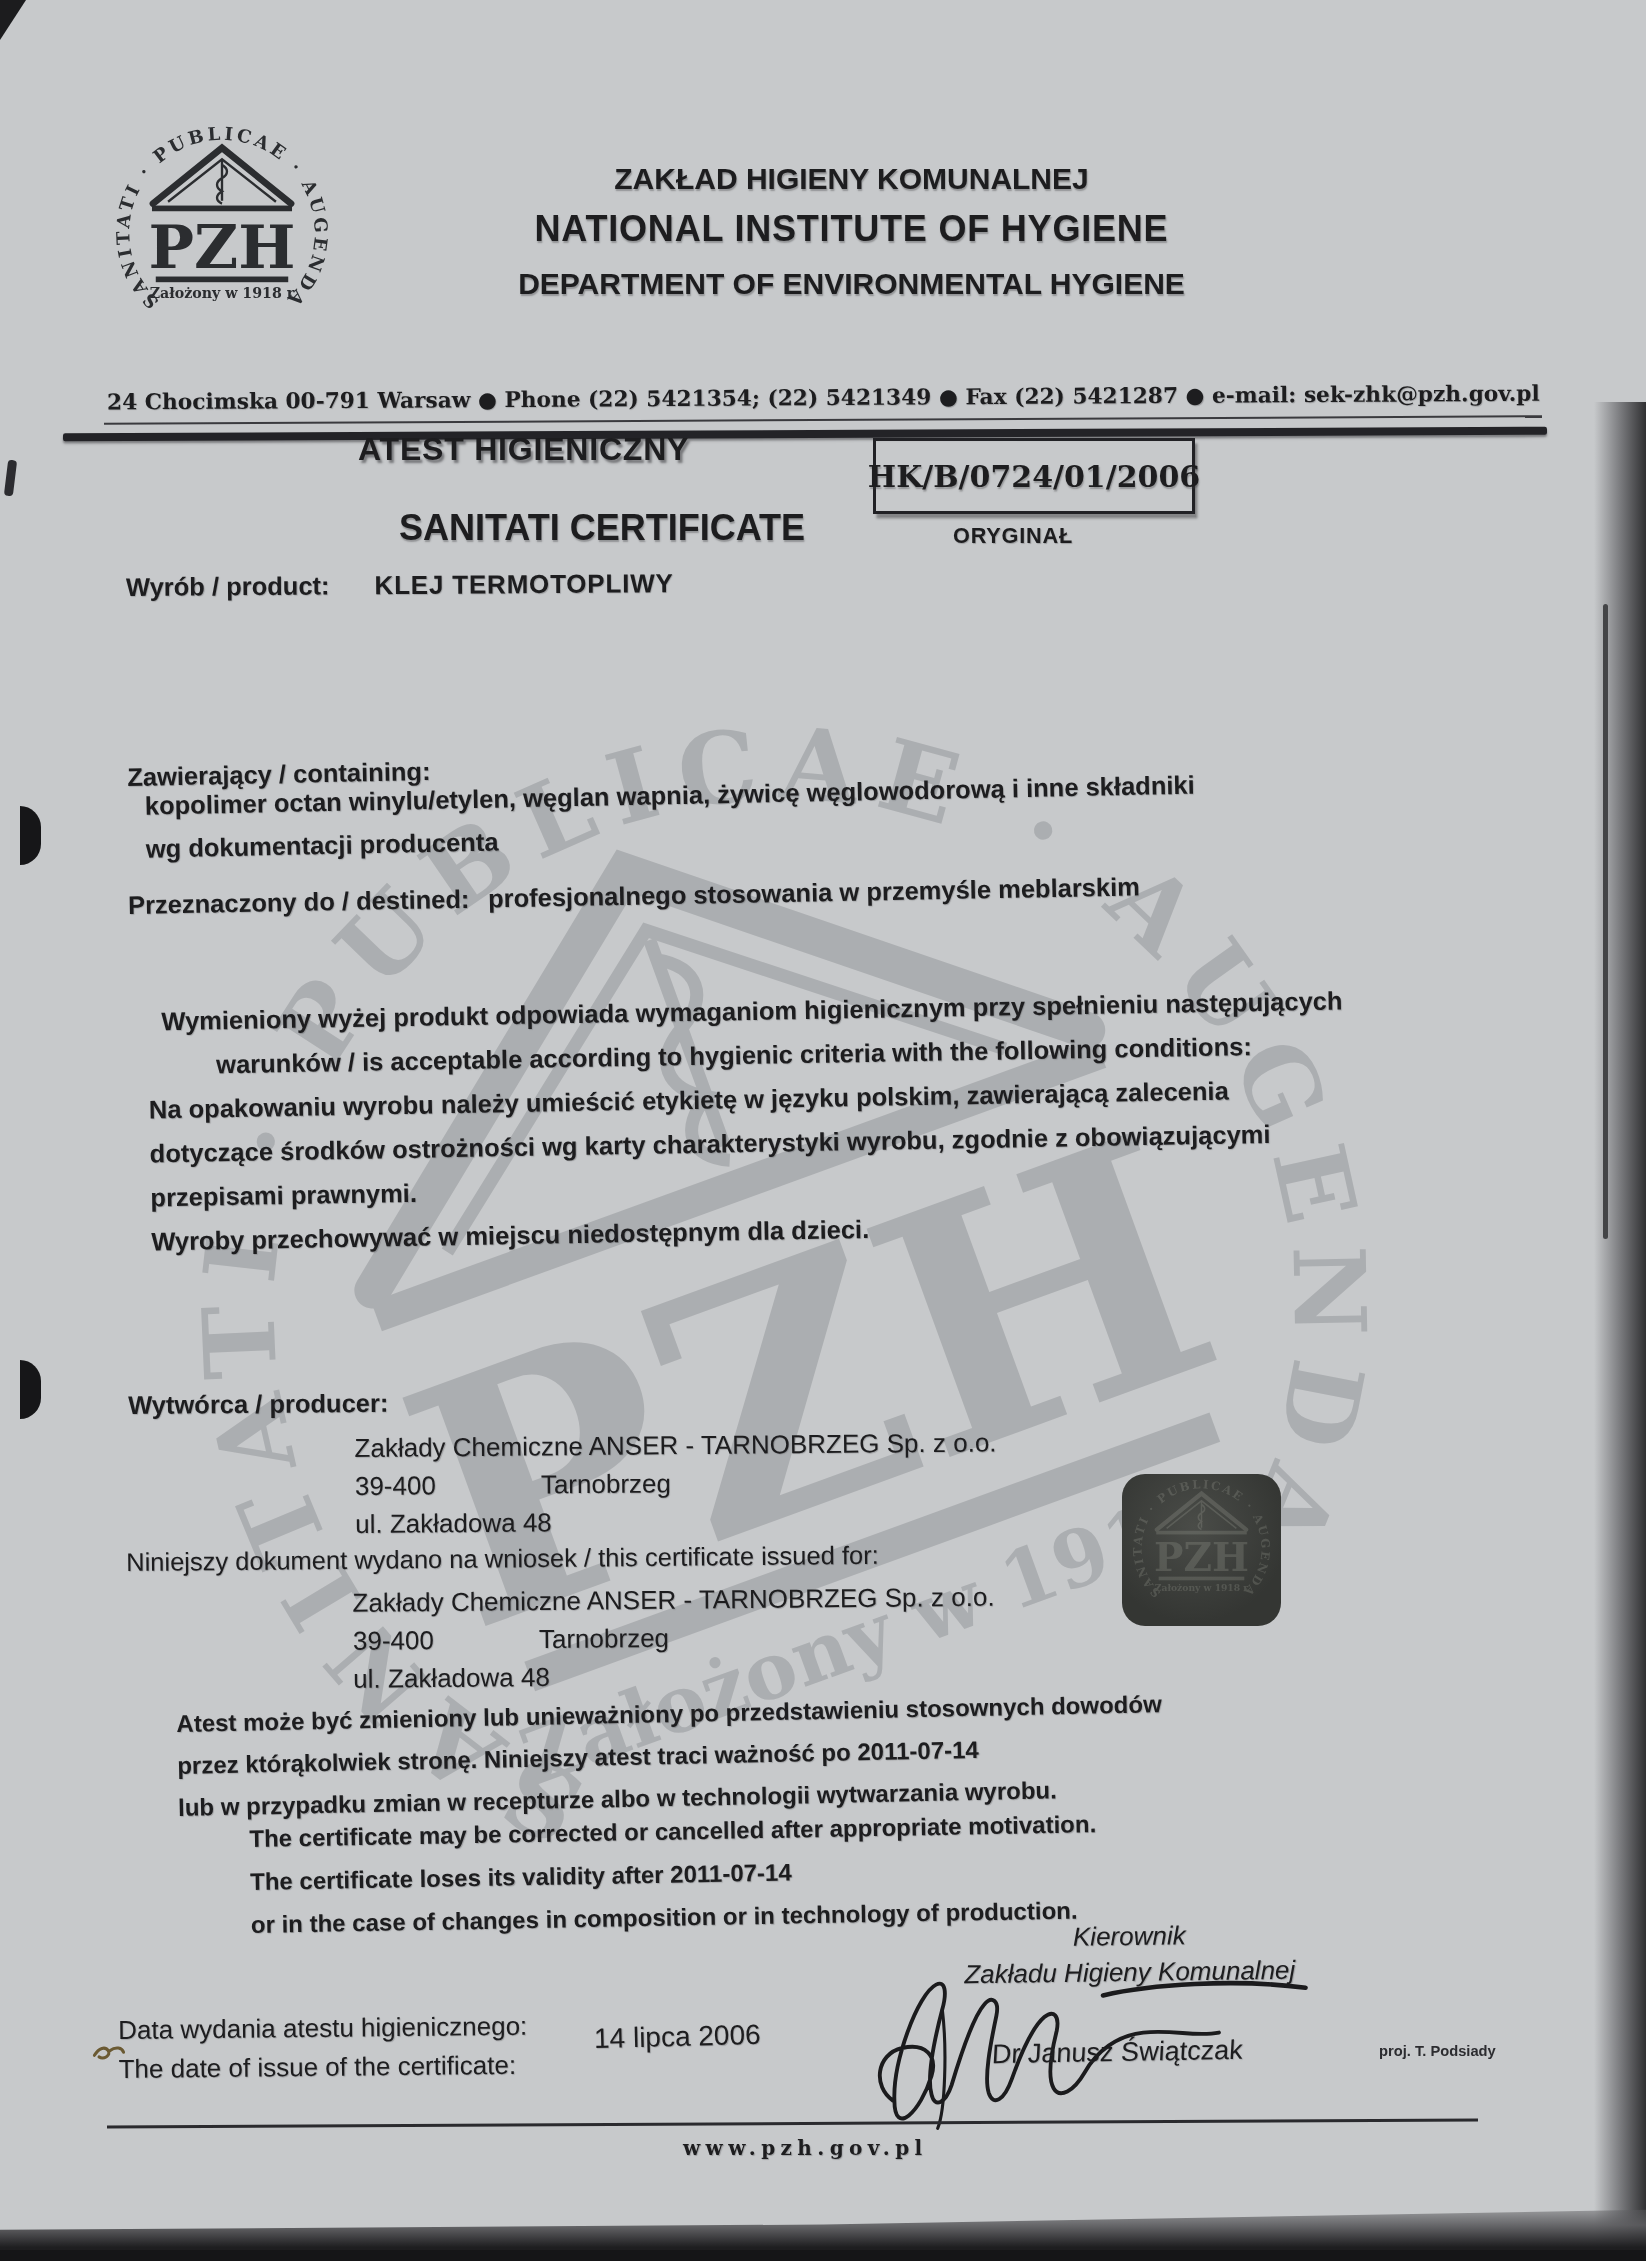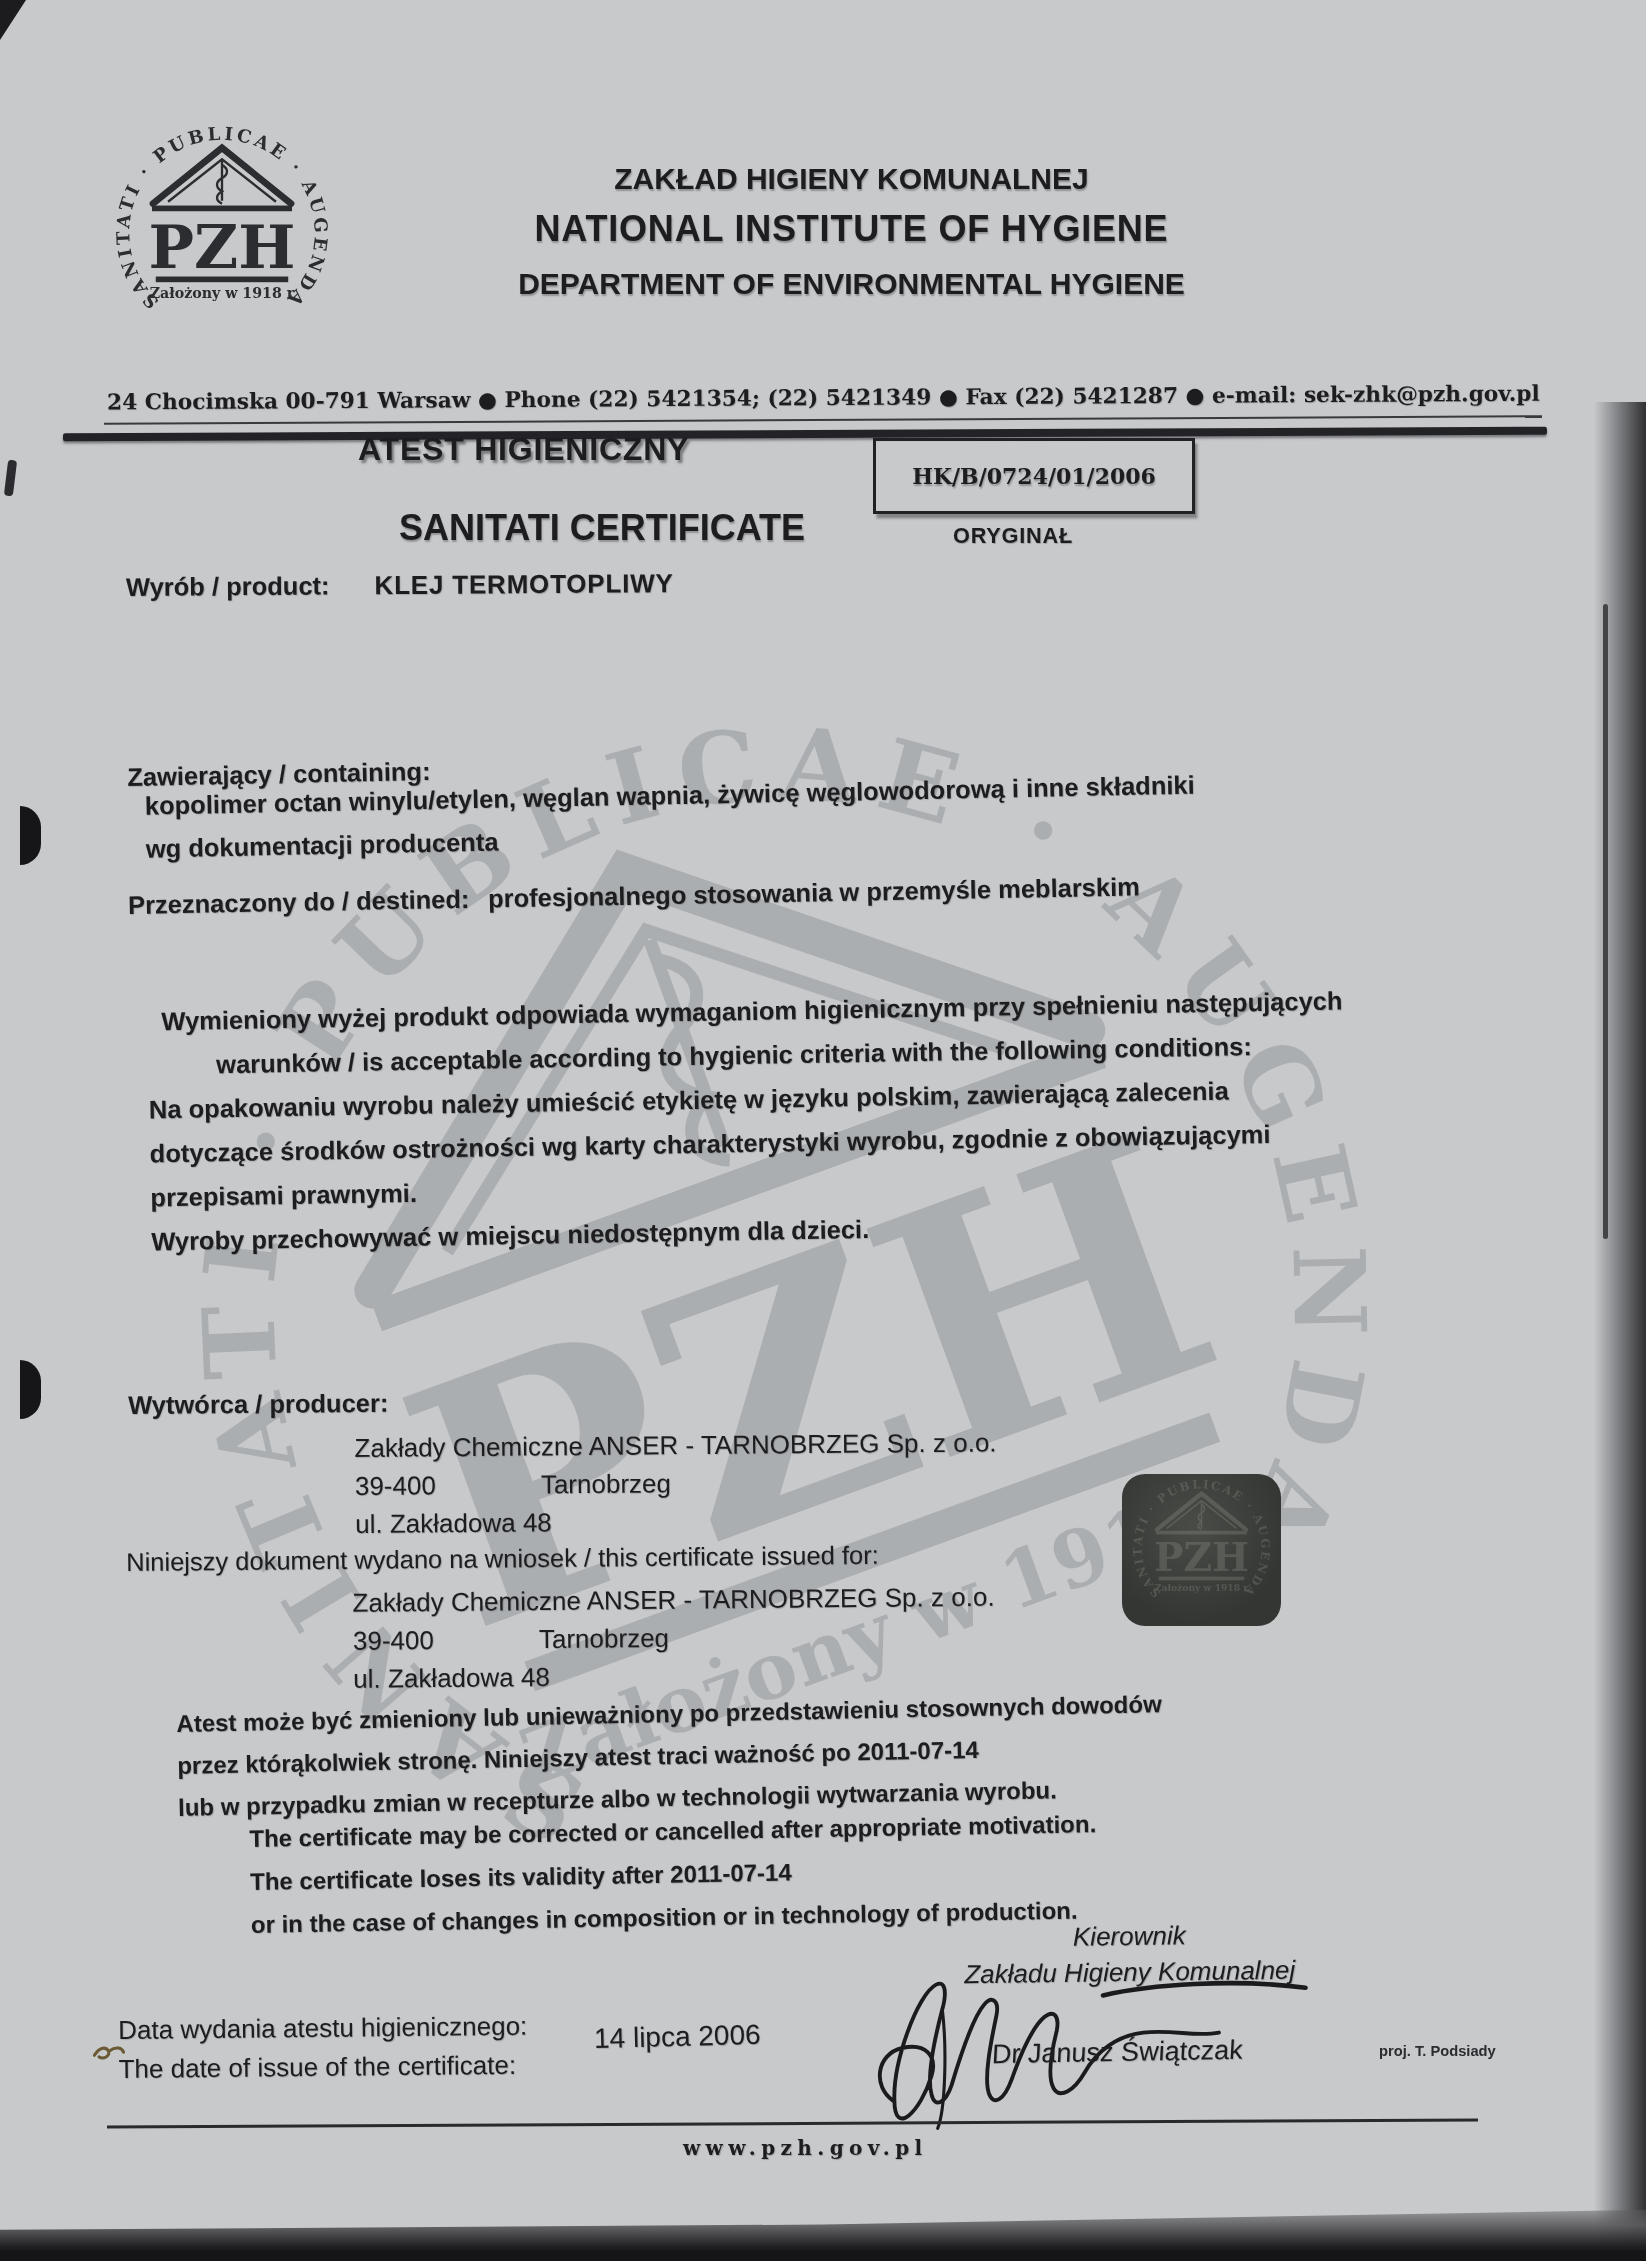--- a/index.html
+++ b/index.html
@@ -29,21 +29,21 @@
   .dept-en{font-size:30px;margin-top:17px;}
   .contact{left:107px;top:385px;width:1447px;font-size:21.7px;transform:rotate(-0.35deg);white-space:nowrap;}
   .rule-thin{left:104px;top:419px;width:1438px;height:2.3px;background:#3a3a3e;transform:rotate(-0.3deg);}
   .rule-thick{left:63px;top:430px;width:1484px;height:7.7px;background:#232327;border-radius:2.3px;
               box-shadow:0 2.3px 2.3px rgba(60,60,64,.55);transform:rotate(-0.25deg);}
   
   .atest{left:358px;top:431px;font-size:32px;letter-spacing:0.8px;text-align:center;}
   .numbox{left:873px;top:438px;width:316px;height:70px;border:3.9px solid #212125;
           display:flex;align-items:center;justify-content:center;
           box-shadow:3.1px 5.4px 2.3px rgba(48,48,52,.45);}
-  .numbox span{font-size:22px;}
+  .numbox span{font-size:30px;}
   .hygcert{left:399px;top:507px;font-size:36px;}
   .orygn{left:953px;top:523px;font-size:21.7px;letter-spacing:0.8px;}
   
   .row-label{font-size:25.5px;}
   .prod{left:126px;top:570px;transform:rotate(-0.4deg);}
   .prod .val{margin-left:45px;font-size:26px;letter-spacing:0.8px;}
   .containing{left:128px;top:763px;width:1408px;transform:rotate(-1.15deg);transform-origin:0 50%;}
   .containing .lines{display:inline-block;vertical-align:top;margin-left:17px;width:1130px;font-size:25.5px;font-weight:bold;}
   .containing .lines div+div{margin-top:14px;}
   .destined{left:128px;top:891px;transform:rotate(-1.05deg);transform-origin:0 50%;white-space:nowrap;}

